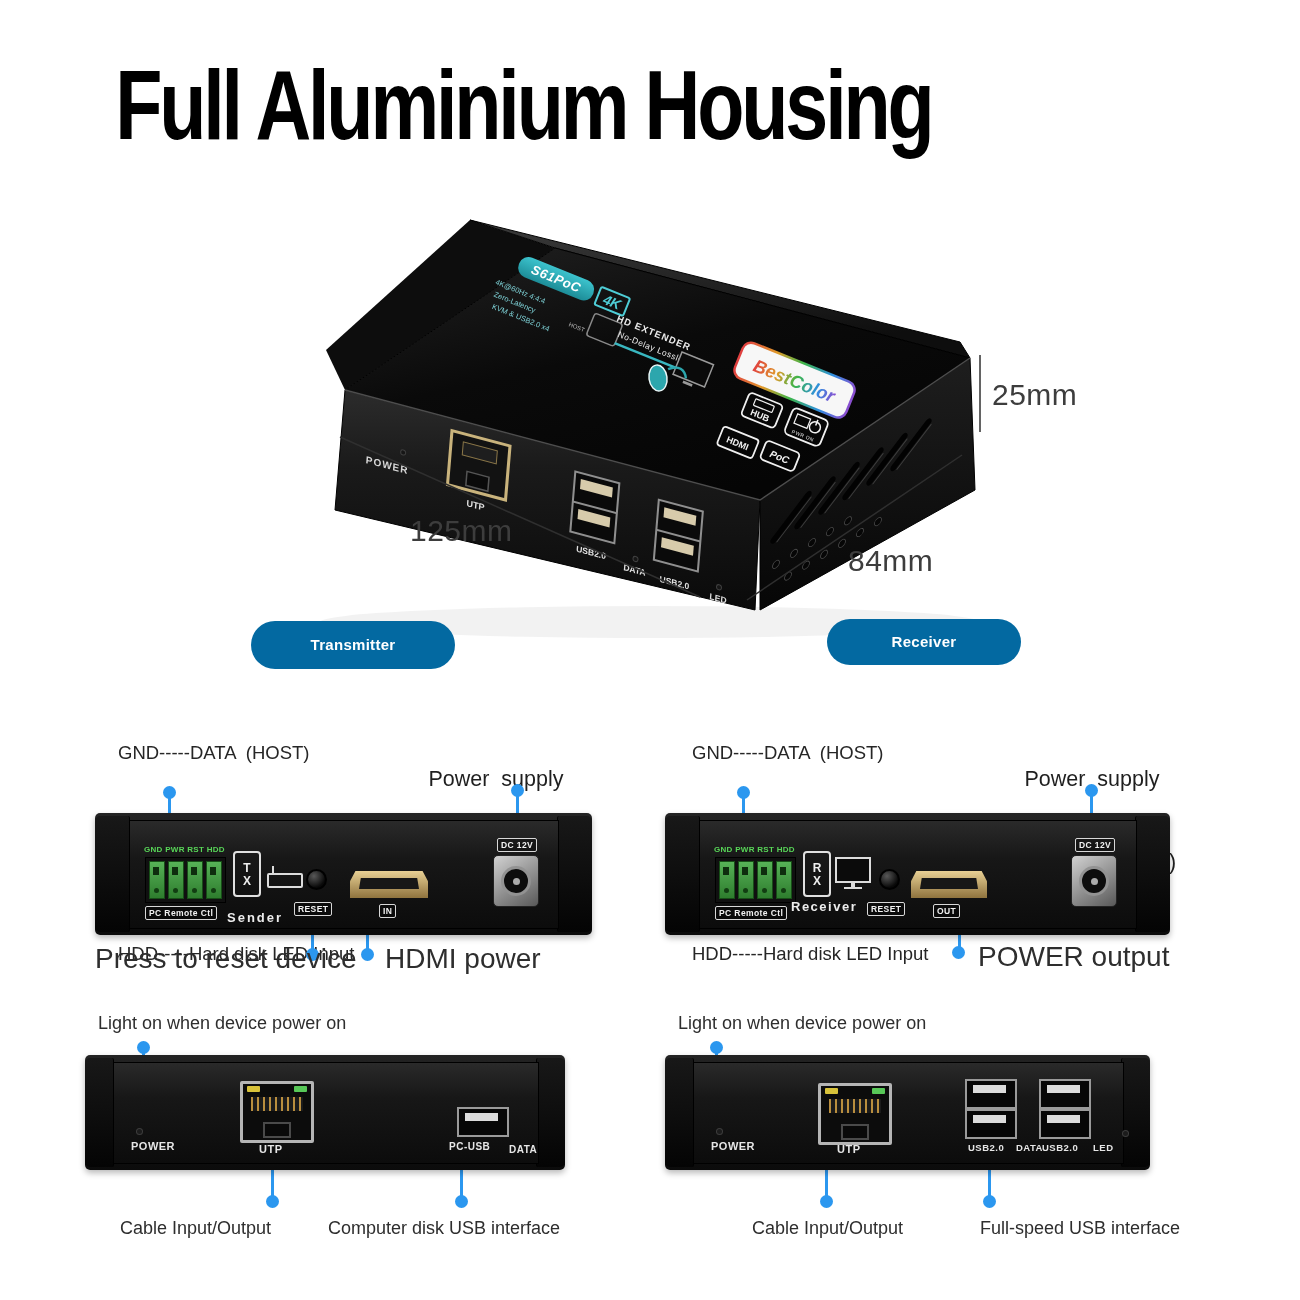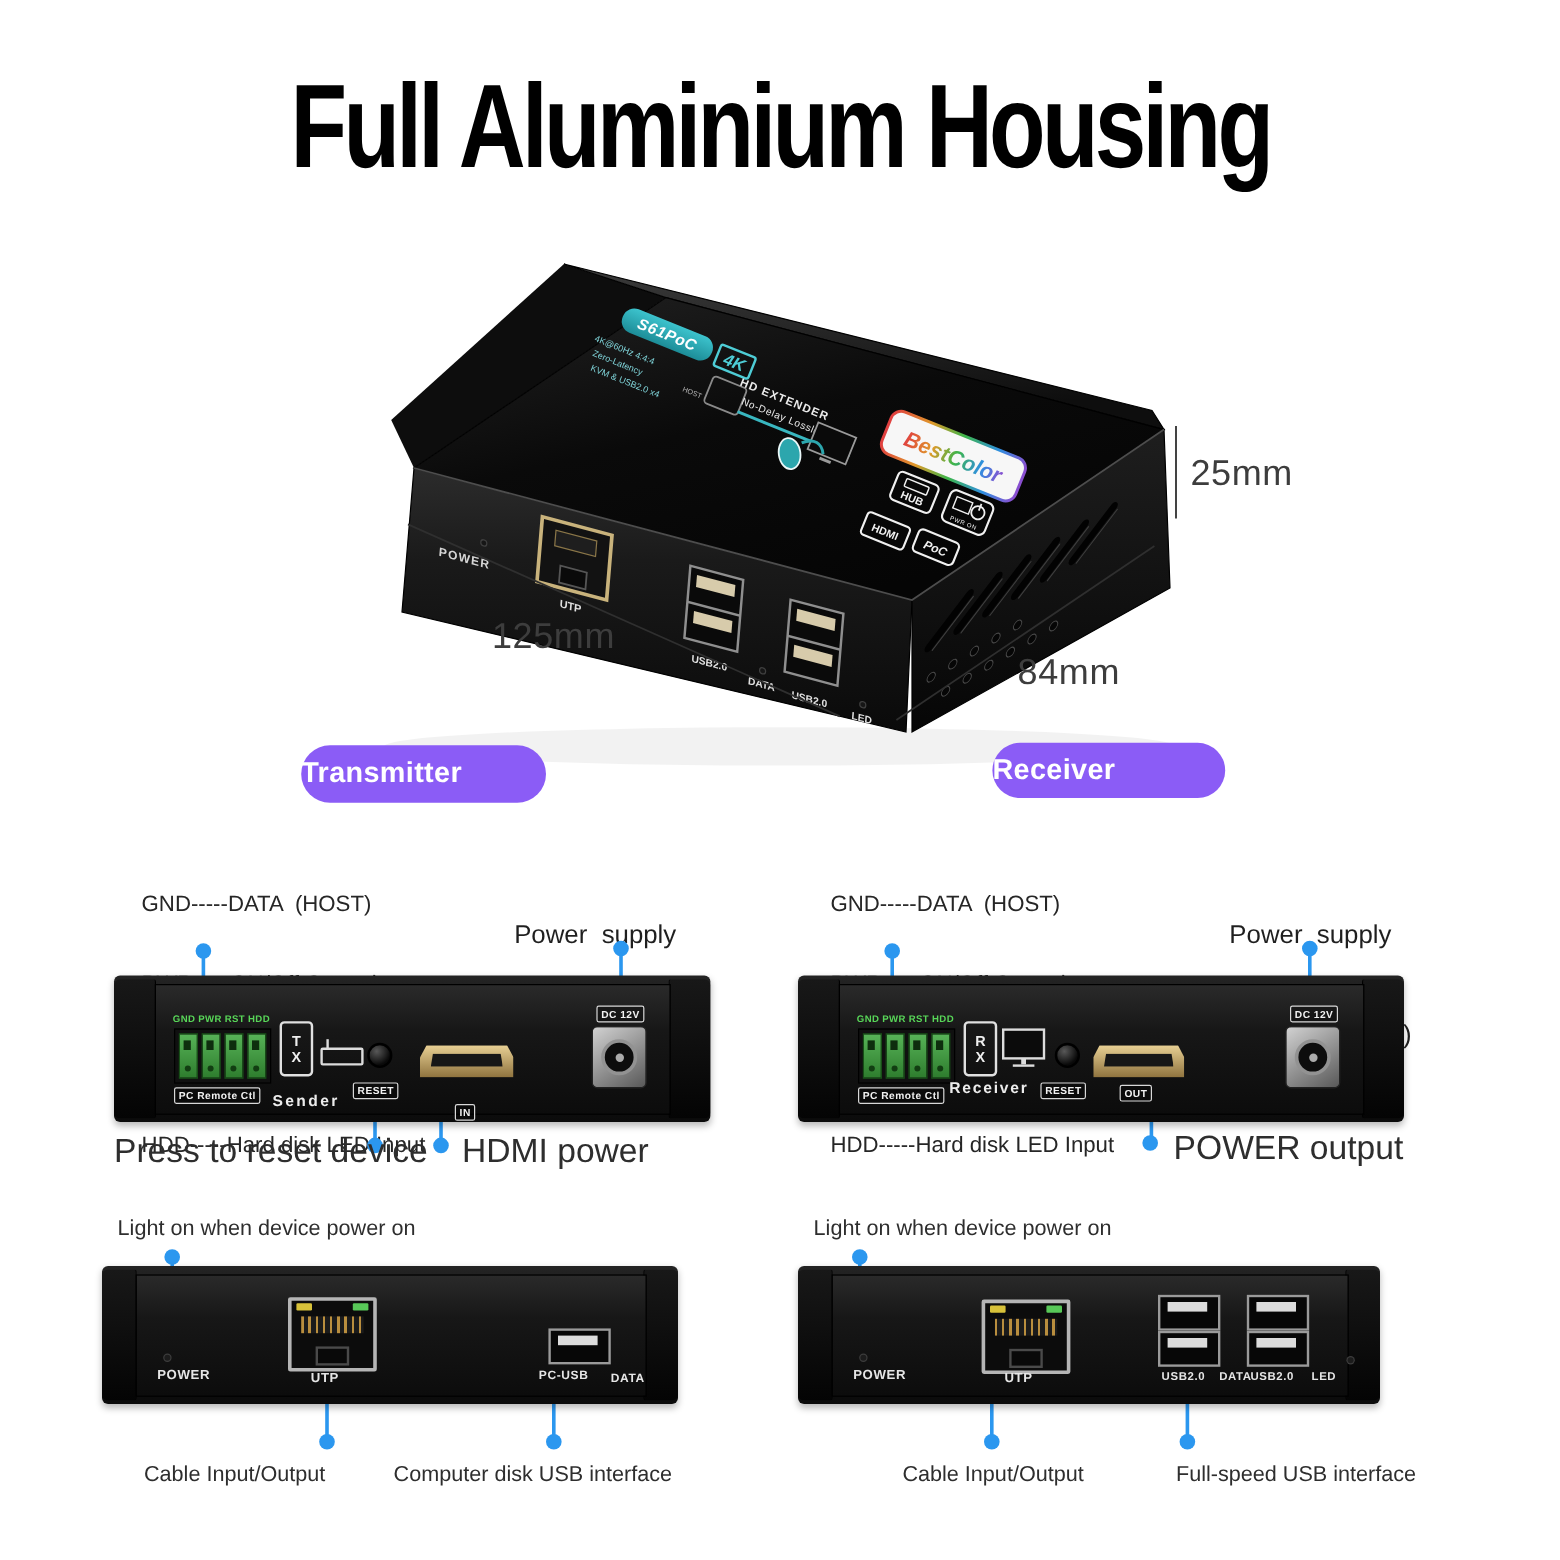--- a/index.html
+++ b/index.html
@@ -1,21 +1,21 @@
 <!DOCTYPE html>
 <html><head>
 <meta charset="utf-8">
 <style>
   html,body{margin:0;padding:0;background:#fff}
   .page{position:relative;width:1300px;height:1300px;background:#ffffff;font-family:"Liberation Sans",sans-serif;overflow:hidden}
   .abs{position:absolute}
-  .title{left:0;top:48px;width:1300px;text-align:center;color:#000}
+  .title{left:0;top:48px;width:1300px;color:#000}
   .title span{display:inline-block;font-weight:bold;font-size:99px;letter-spacing:-4px;transform:scaleX(0.78);white-space:nowrap}
   .dim{color:#3d3d3d;font-size:30px;letter-spacing:.5px;white-space:nowrap}
-  .pill{background:#8b5cf6;color:#fff;border-radius:26px;font-weight:bold;font-size:24px;letter-spacing:.3px}
+  .pill{background:#0369a1;color:#fff;border-radius:26px;text-align:center;font-weight:bold;font-size:15px;letter-spacing:.3px}
   .pins{font-size:18.5px;line-height:22.4px;color:#262626;white-space:pre}
   .psu{width:212px;text-align:center;font-size:21.5px;line-height:27.5px;color:#1f1f1f;white-space:pre}
   .cap{font-size:28px;color:#2e2e2e;white-space:nowrap}
   .cap.sm{font-size:18px}
   .cline{position:absolute;width:3px;background:#2b97ef}
   .cdot{position:absolute;width:13px;height:13px;border-radius:50%;background:#2b97ef}
   .panelbox{background:linear-gradient(180deg,#232323,#0b0b0b);border-radius:5px;box-shadow:0 3px 6px rgba(0,0,0,.28)}
   .endcap{position:absolute;top:3px;bottom:3px;width:34px;background:linear-gradient(180deg,#181818,#040404)}
   .endcap.l{left:0;border-radius:5px 2px 2px 5px;border-right:1px solid #000}
   .endcap.r{right:0;border-radius:2px 5px 5px 2px;border-left:1px solid #000}
@@ -278,21 +278,21 @@
     <div class="wlabel" style="left:50px;top:93px">PC Remote Ctl</div>
     <div class="txbox" style="left:138px;top:38px">
       <span>T</span>
       <span>X</span>
     </div>
     <div class="routerglyph" style="left:172px;top:60px"></div>
     <div class="ptext" style="left:132px;top:97px;font-size:13px;letter-spacing:2px">Sender</div>
     <div class="rbtn" style="left:211px;top:56px"></div>
     <div class="wlabel" style="left:199px;top:89px">RESET</div>
     <div class="hdmi" style="left:255px;top:58px;width:78px"></div>
-    <div class="wlabel" style="left:284px;top:107px">IN</div>
+    <div class="wlabel" style="left:284px;top:91px">IN</div>
     <div class="dcjack" style="left:398px;top:42px"></div>
     <div class="wlabel" style="left:402px;top:25px">DC 12V</div>
   </div>
 
   <div class="abs panelbox" style="left:665px;top:813px;width:505px;height:122px">
     <div class="endcap l"></div>
     <div class="endcap r"></div>
     <div class="pface" style="left:34px;top:7px;width:436px;height:107px"></div>
     <div class="gtext" style="left:49px;top:32px">GND PWR RST HDD</div>
     <div class="term" style="left:50px;top:44px">

